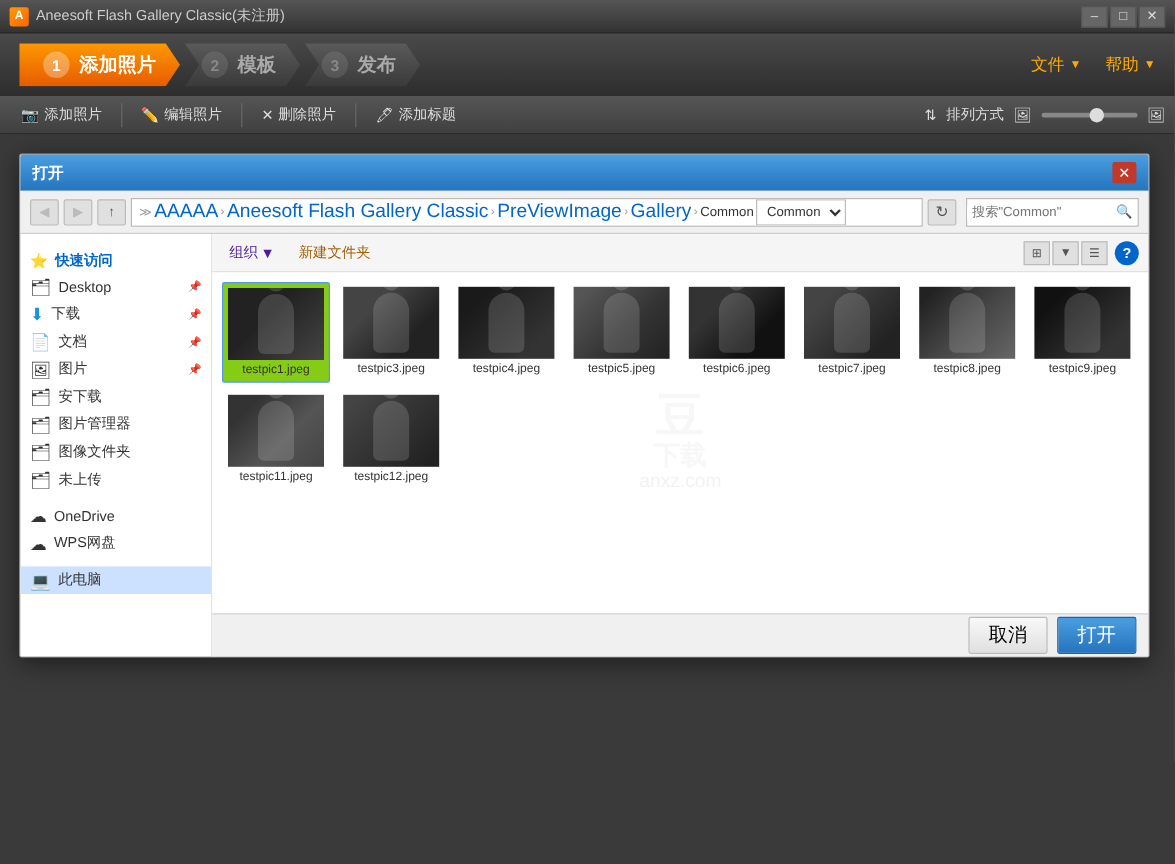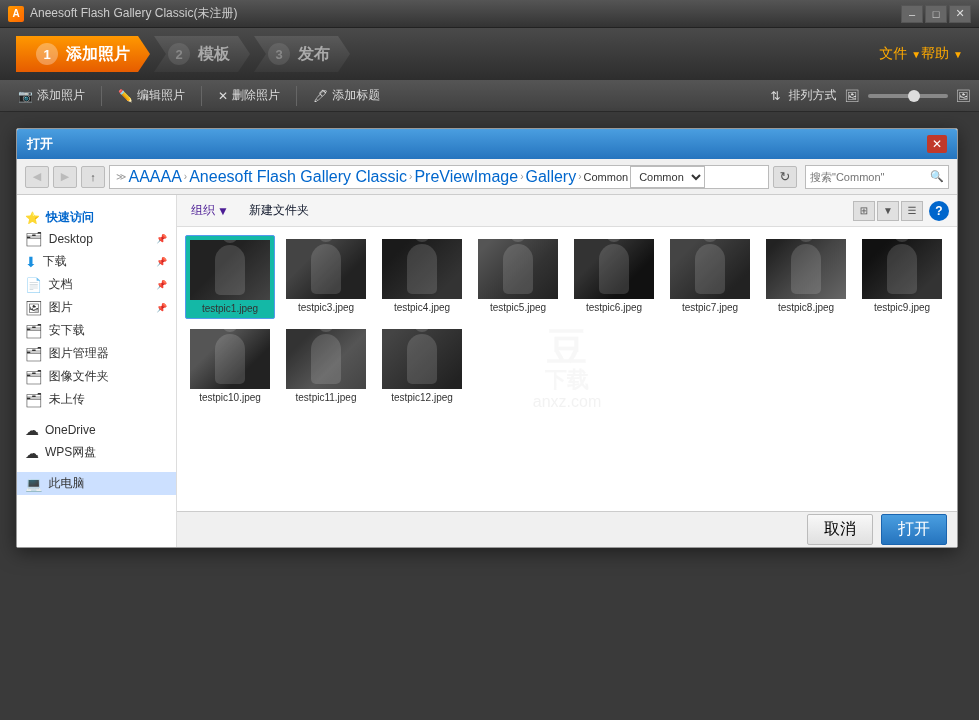--- a/index.html
+++ b/index.html
@@ -71,21 +71,21 @@
       border-radius: 50%;
       background: rgba(255,255,255,0.3);
       display: flex; align-items: center; justify-content: center;
       font-size: 13px; font-weight: bold; margin-right: 8px;
       color: white;
     }
     .step.inactive .step-num { background: rgba(255,255,255,0.1); color: #888; }
     .step-label { font-size: 16px; }
     .step-spacer { width: 4px; }
 
-    .header-right { display: flex; align-items: center; }
+    .header-right { display: flex; gap: 20px; align-items: center; }
     .header-menu-item {
       color: #ffaa00; font-size: 14px; cursor: pointer;
       display: flex; align-items: center; gap: 4px;
     }
     .dropdown-arrow { color: #ffaa00; font-size: 10px; }
 
     
     .toolbar {
       background: linear-gradient(to bottom, #555, #404040);
       height: 32px;
@@ -268,21 +268,21 @@
       border-bottom: 1px solid #ddd;
       display: flex; align-items: center;
       padding: 0 8px; gap: 6px;
     }
     .org-btn {
       display: flex; align-items: center; gap: 2px;
       font-size: 12px; color: #4c1d95; cursor: pointer;
       padding: 2px 6px;
     }
     .new-folder-btn {
-      font-size: 12px; color: #0f172a; cursor: pointer;
+      font-size: 12px; color: #a16207; cursor: pointer;
       padding: 2px 8px; border-radius: 2px;
     }
     .file-view-btns {
       margin-left: auto; display: flex; align-items: center; gap: 2px;
     }
     .view-btn {
       width: 22px; height: 20px;
       background: #e0e0e0; border: 1px solid #bbb;
       cursor: pointer; display: flex; align-items: center; justify-content: center;
       font-size: 10px; color: #555;
@@ -305,21 +305,21 @@
       align-content: flex-start;
       overflow-y: auto;
       background: white;
     }
     .file-item {
       width: 90px;
       display: flex; flex-direction: column; align-items: center;
       padding: 4px;
       cursor: pointer; border-radius: 2px;
     }
-    .file-item.selected { background: #14b8a6; border: 1px solid #5599ee; }
+    .file-item.selected { background: #84cc16; border: 1px solid #5599ee; }
     .file-thumb {
       width: 80px; height: 60px;
       background: #888;
       overflow: hidden;
       display: flex; align-items: center; justify-content: center;
     }
     .file-name { font-size: 10px; color: #333; margin-top: 3px; text-align: center; word-break: break-all; }
 
     
     .watermark {
@@ -646,28 +646,20 @@
           </div>
           <div class="file-item">
             <div class="file-thumb thumb-9">
               <div class="thumb-person">
                   <div class="person-shape"></div>
                 </div>
             </div>
             <span class="file-name">testpic9.jpeg</span>
           </div>
           <div class="file-item">
-            <div class="file-thumb thumb-10">
-              <div class="thumb-person">
-                  <div class="person-shape"></div>
-                </div>
-            </div>
-            <span class="file-name">testpic10.jpeg</span>
-          </div>
-          <div class="file-item">
             <div class="file-thumb thumb-11">
               <div class="thumb-person">
                   <div class="person-shape"></div>
                 </div>
             </div>
             <span class="file-name">testpic11.jpeg</span>
           </div>
           <div class="file-item">
             <div class="file-thumb thumb-12">
               <div class="thumb-person">

